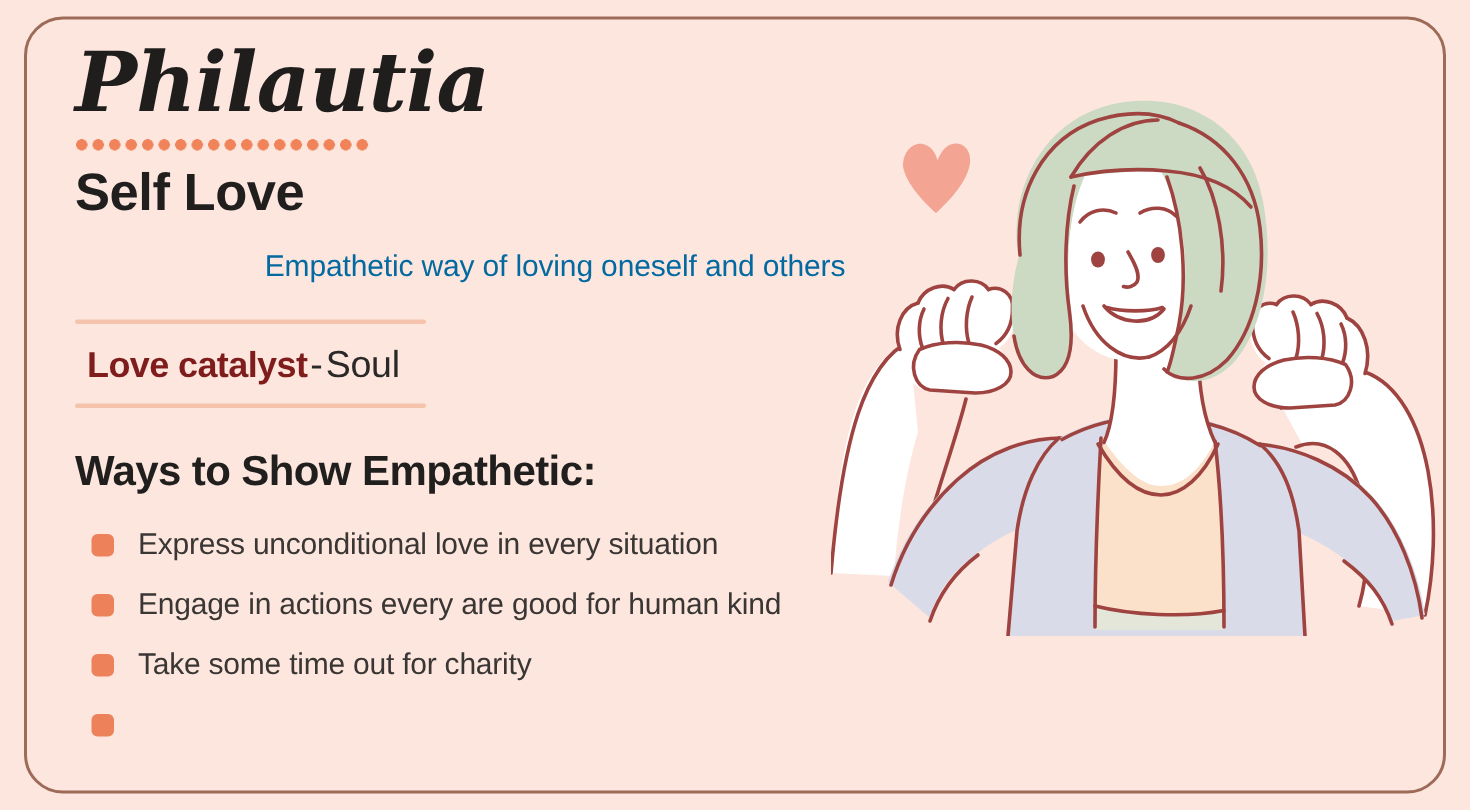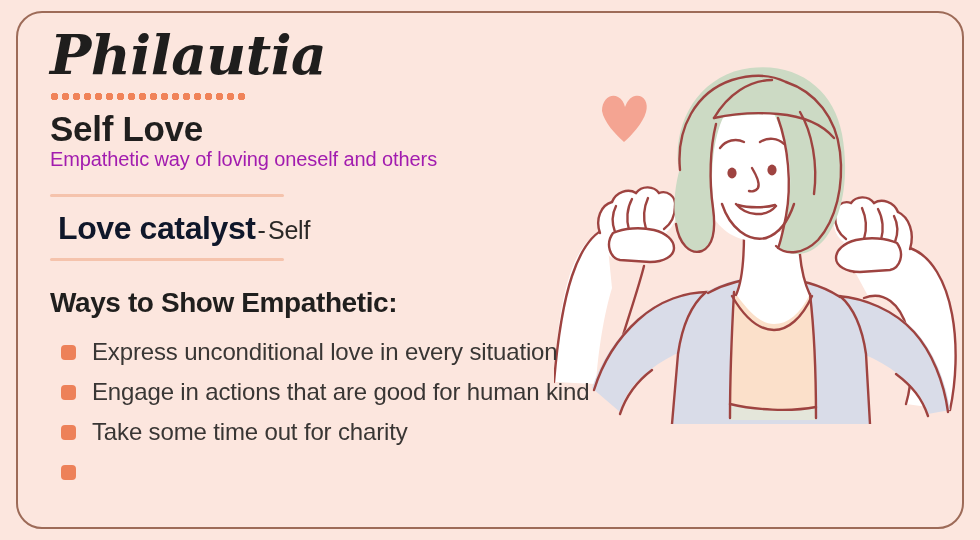--- a/index.html
+++ b/index.html
@@ -76,45 +76,46 @@
   #subtitle {
     margin-top: 11px;
     font-size: 35px;
     font-weight: 700;
     line-height: 34px;
     color: #201f1e;
     letter-spacing: -0.3px;
   }
 
   #description {
-    margin-top: 1px;
+    margin-top: 20px;
     font-size: 20px;
     line-height: 25px;
-    color: #a21caf;
+    color: #0369a1;
     letter-spacing: -0.1px;
+    text-align: center;
   }
 
   #catalyst-block {
     margin-top: 22px;
     width: 234px;
   }
   .hrule {
     height: 3px;
     width: 234px;
     background: #f5c3ac;
     border-radius: 2px;
   }
   #catalyst-line {
     padding: 13px 0 11px 8px;
     white-space: nowrap;
   }
   #catalyst-label {
-    font-size: 32px;
+    font-size: 24px;
     font-weight: 700;
-    color: #0f172a;
+    color: #7f1d1d;
     letter-spacing: -0.4px;
   }
   #catalyst-sep {
     font-size: 25px;
     font-weight: 400;
     color: #2b2927;
     padding: 0 2px;
   }
   #catalyst-value {
     font-size: 25px;
@@ -142,21 +143,21 @@
   }
   .bullet {
     flex: 0 0 auto;
     width: 15px;
     height: 15px;
     border-radius: 4px;
     background: #ed8159;
     margin: 0 16px 0 11px;
   }
   .way-text {
-    font-size: 24px;
+    font-size: 20px;
     line-height: 24px;
     color: #393634;
     letter-spacing: -0.15px;
     white-space: nowrap;
   }
 </style>
 </head>
 <body>
 
 <div id="card">
@@ -273,35 +274,35 @@
 
     <div id="dotted-rule"></div>
 
     <h2 id="subtitle">Self Love</h2>
 
     <p id="description">Empathetic way of loving oneself and others</p>
 
     <div id="catalyst-block">
       <div class="hrule"></div>
       <div id="catalyst-line">
-        <span id="catalyst-label">Love catalyst</span><span id="catalyst-sep">-</span><span id="catalyst-value">Self</span>
+        <span id="catalyst-label">Love catalyst</span><span id="catalyst-sep">-</span><span id="catalyst-value">Soul</span>
       </div>
       <div class="hrule"></div>
     </div>
 
     <h3 id="ways-heading">Ways to Show Empathetic:</h3>
 
     <ul id="ways-list">
       <li>
         <span class="bullet"></span>
         <span class="way-text">Express unconditional love in every situation</span>
       </li>
       <li>
         <span class="bullet"></span>
-        <span class="way-text">Engage in actions that are good for human kind</span>
+        <span class="way-text">Engage in actions every are good for human kind</span>
       </li>
       <li>
         <span class="bullet"></span>
         <span class="way-text">Take some time out for charity</span>
       </li>
       <li>
         <span class="bullet"></span>
       </li>
     </ul>
 

